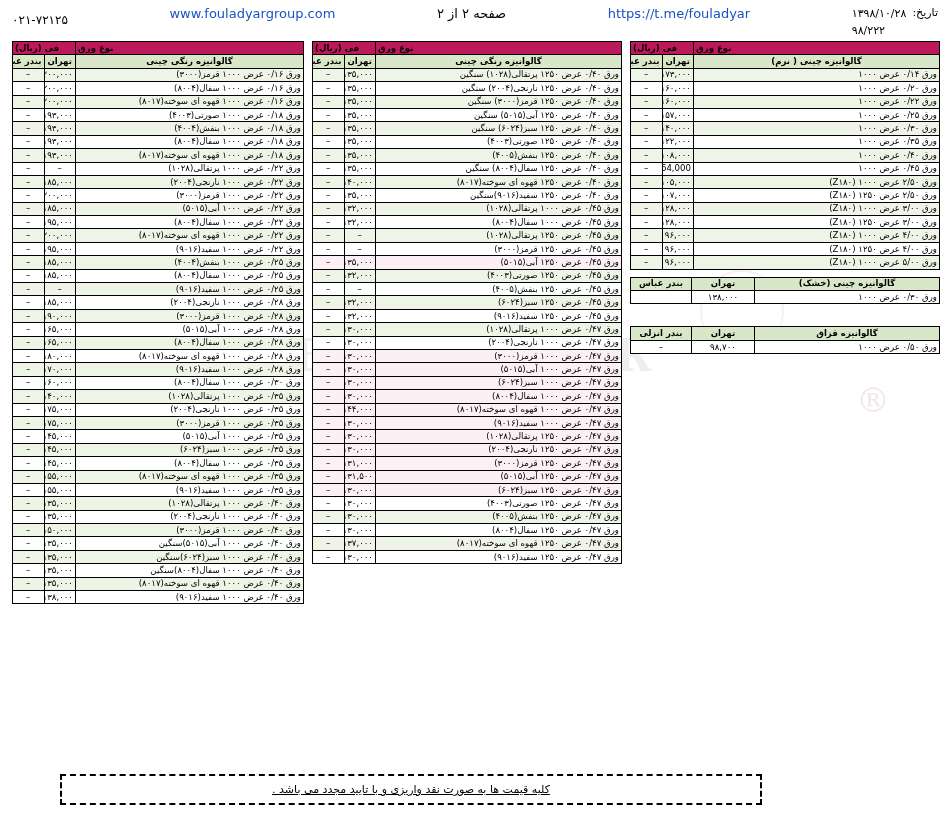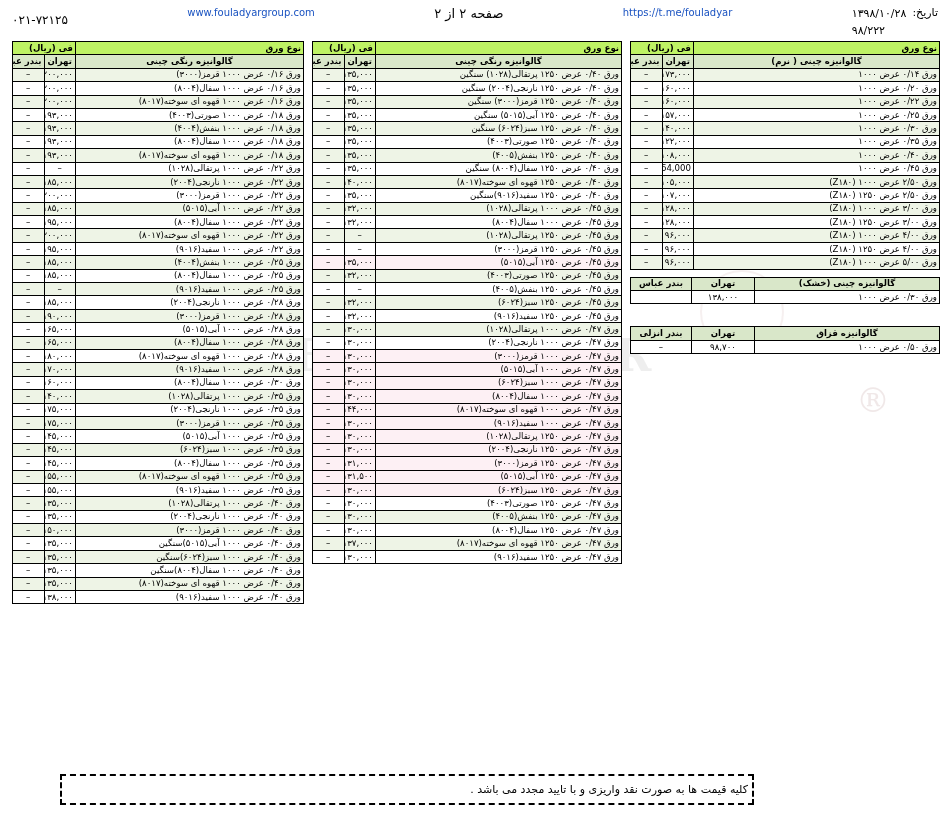--- a/index.html
+++ b/index.html
@@ -56,21 +56,21 @@
   .topbar{
     position:relative;z-index:2;
     display:flex;align-items:flex-start;justify-content:space-between;
     padding:6px 12px 2px 12px;
     font-size:11px;
   }
   .topbar .cell{white-space:nowrap;}
   .tb-date{display:flex;gap:6px;align-items:flex-start;}
   .tb-date .labels{text-align:right;}
   .tb-date .vals{text-align:left;line-height:1.5;}
-  .link{color:#1a53c1;text-decoration:none;font-size:10px;}
+  .link{color:#1a53c1;text-decoration:none;font-size:13px;}
   .link.blue2{color:#1a53c1;}
   .page-num{font-size:13px;}
   .phone{font-size:12px;letter-spacing:1px;margin-top:7px;}
 
   
   .columns{
     position:relative;z-index:2;
     display:flex;
     gap:8px;
     padding:0 10px;
@@ -89,23 +89,23 @@
   table.pt td,table.pt th{
     border:1px solid #000;
     height:12.4px;
     padding:0 2px;
     font-size:8.6px;
     line-height:11px;
     white-space:nowrap;
     overflow:hidden;
   }
   .hdr td{
-    background:#bef264;
+    background:#be185d;
     font-weight:bold;
-    text-align:right;
+    text-align:left;
     font-size:9px;
     height:15px;
   }
   .c-type{text-align:right;padding-right:4px;}
   .c-price{text-align:center;}
   .c-dash{text-align:center;}
   .w-type{width:auto;margin-top:28px;}
   .w-p1{width:58px;}
   .w-p2{width:56px;}
 
@@ -113,26 +113,28 @@
   tr.green td{background:#eef4e6;}
   tr.pink td{background:#fdf0f4;}
   tr.plain td{background:#ffffff;}
   .subhdr td{
     background:#d9e7c9;font-weight:bold;text-align:center;height:15px;font-size:9px;
   }
 
   
   .footnote{
     position:absolute;
-    left:60px;right:196px;bottom:14px;
+    left:60px;right:188px;bottom:14px;
     border:2px dashed #000;
+    text-align:center;
     padding:7px 4px;
     font-size:11px;
     background:#fff;
     z-index:3;
+    text-decoration:underline;
   }
 </style>
 </head>
 <body>
 
 <div class="wm-circle wm-c1"></div>
 <div class="wm-circle wm-c2"></div>
 <div class="wm-circle wm-c3"></div>
 <svg class="wm-flag" viewBox="0 0 72 120">
   <rect x="0" y="0" width="72" height="40" fill="#7fbf6a" opacity="0.5"></rect>

